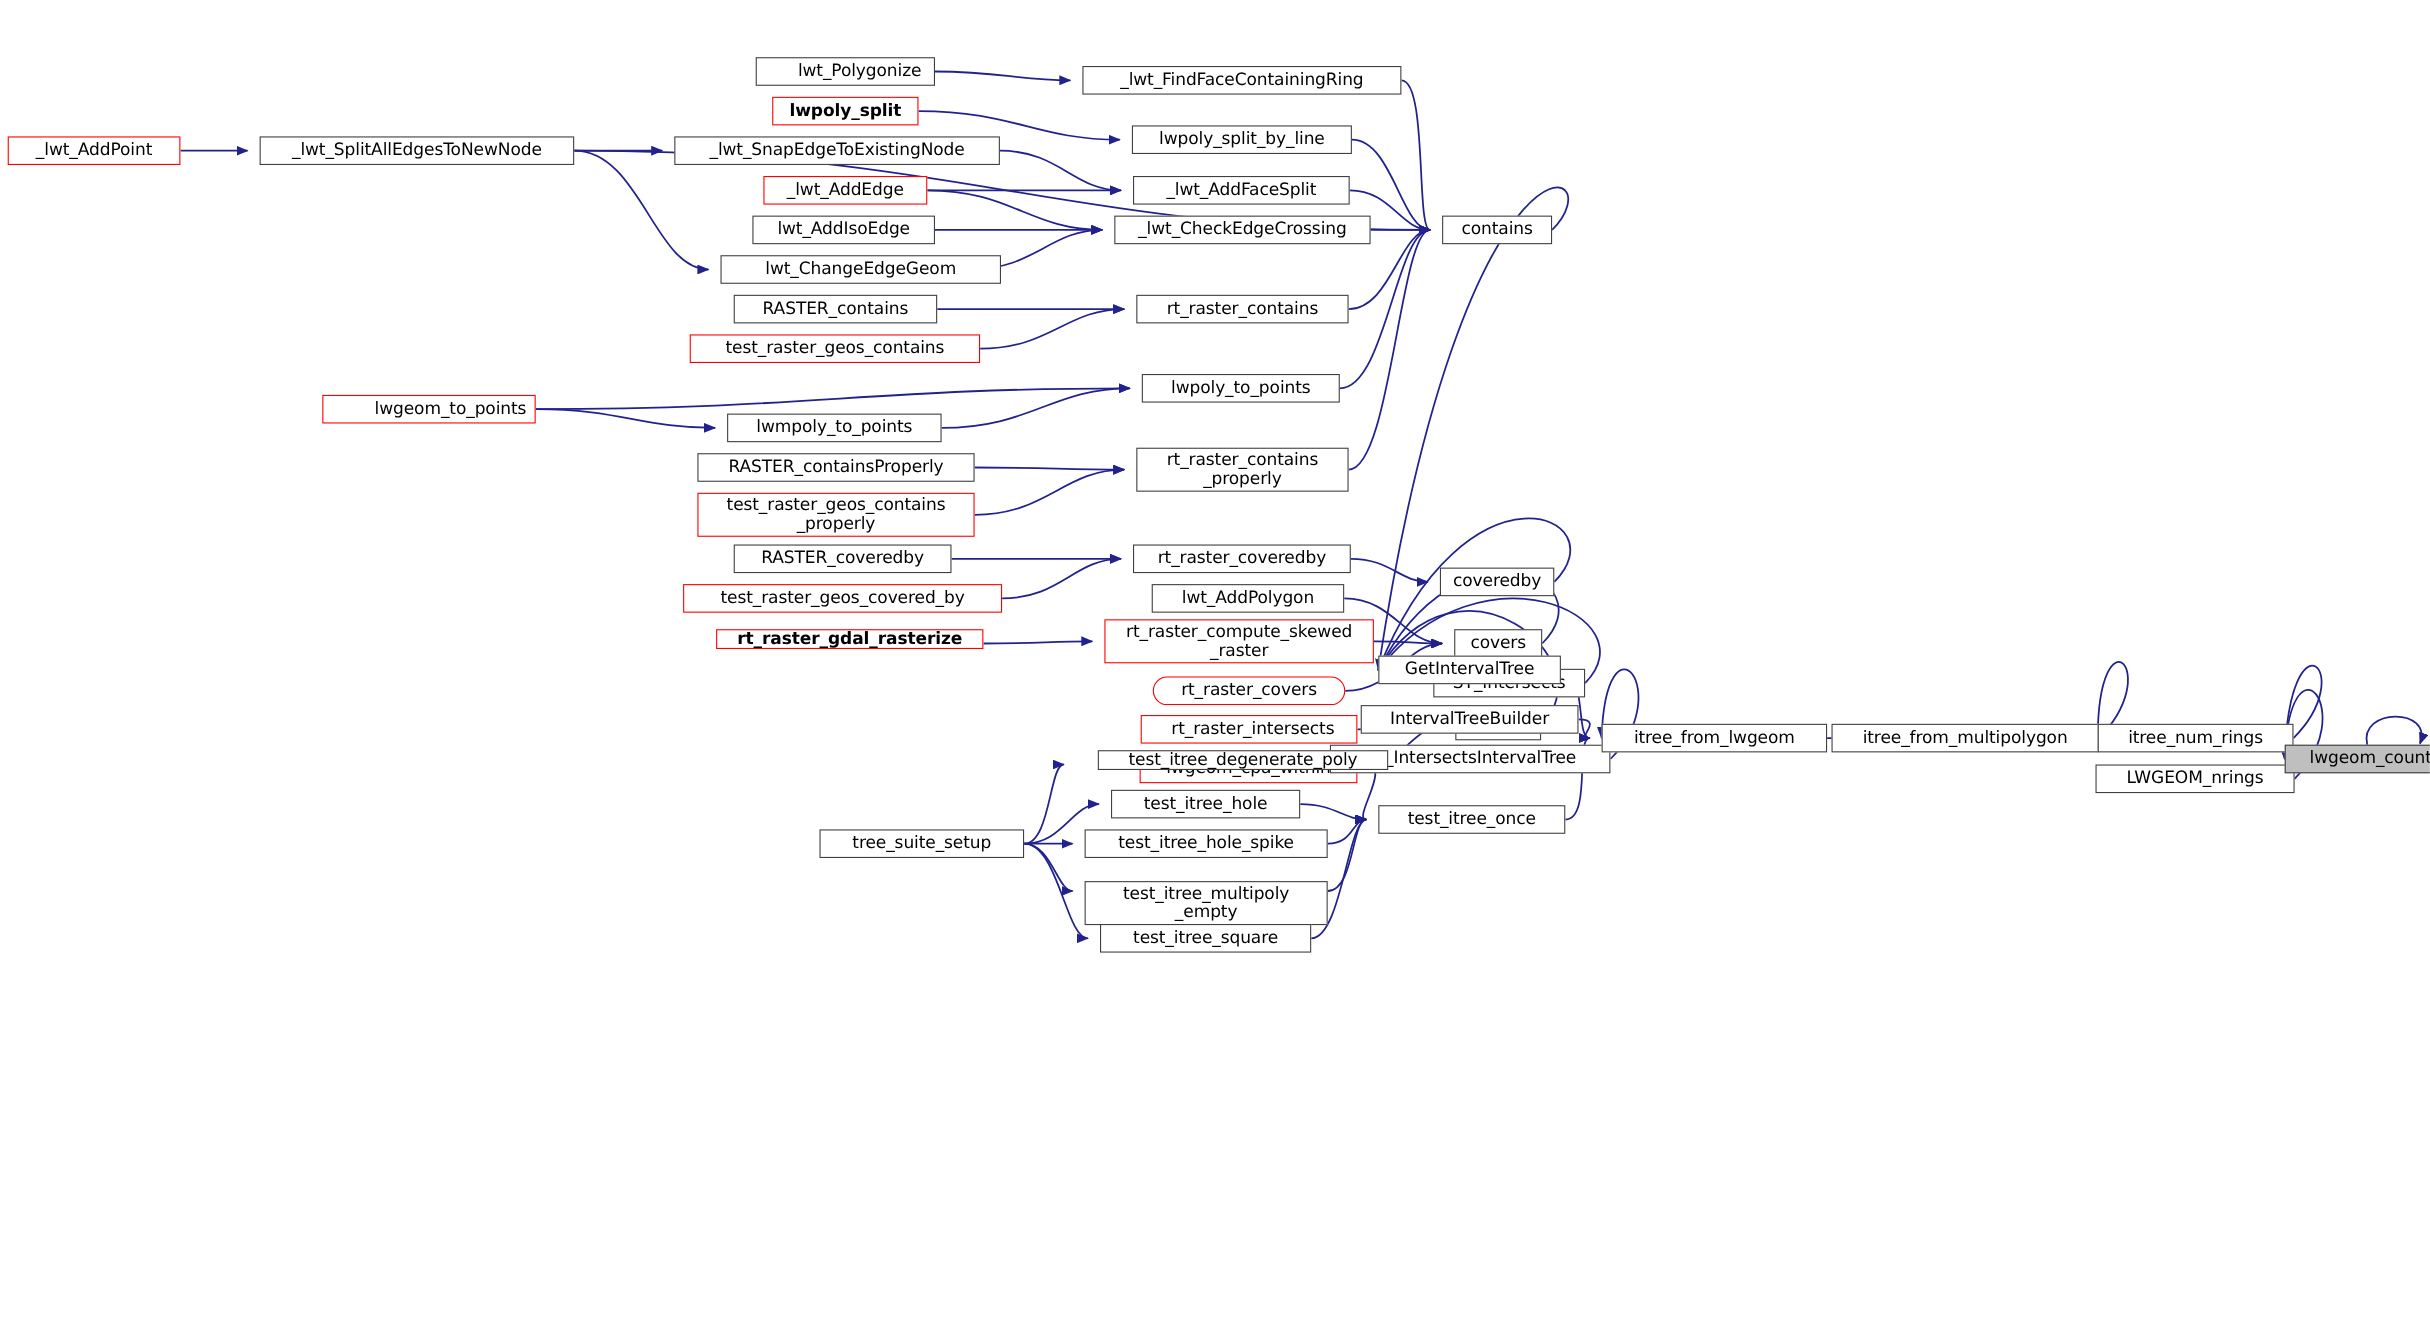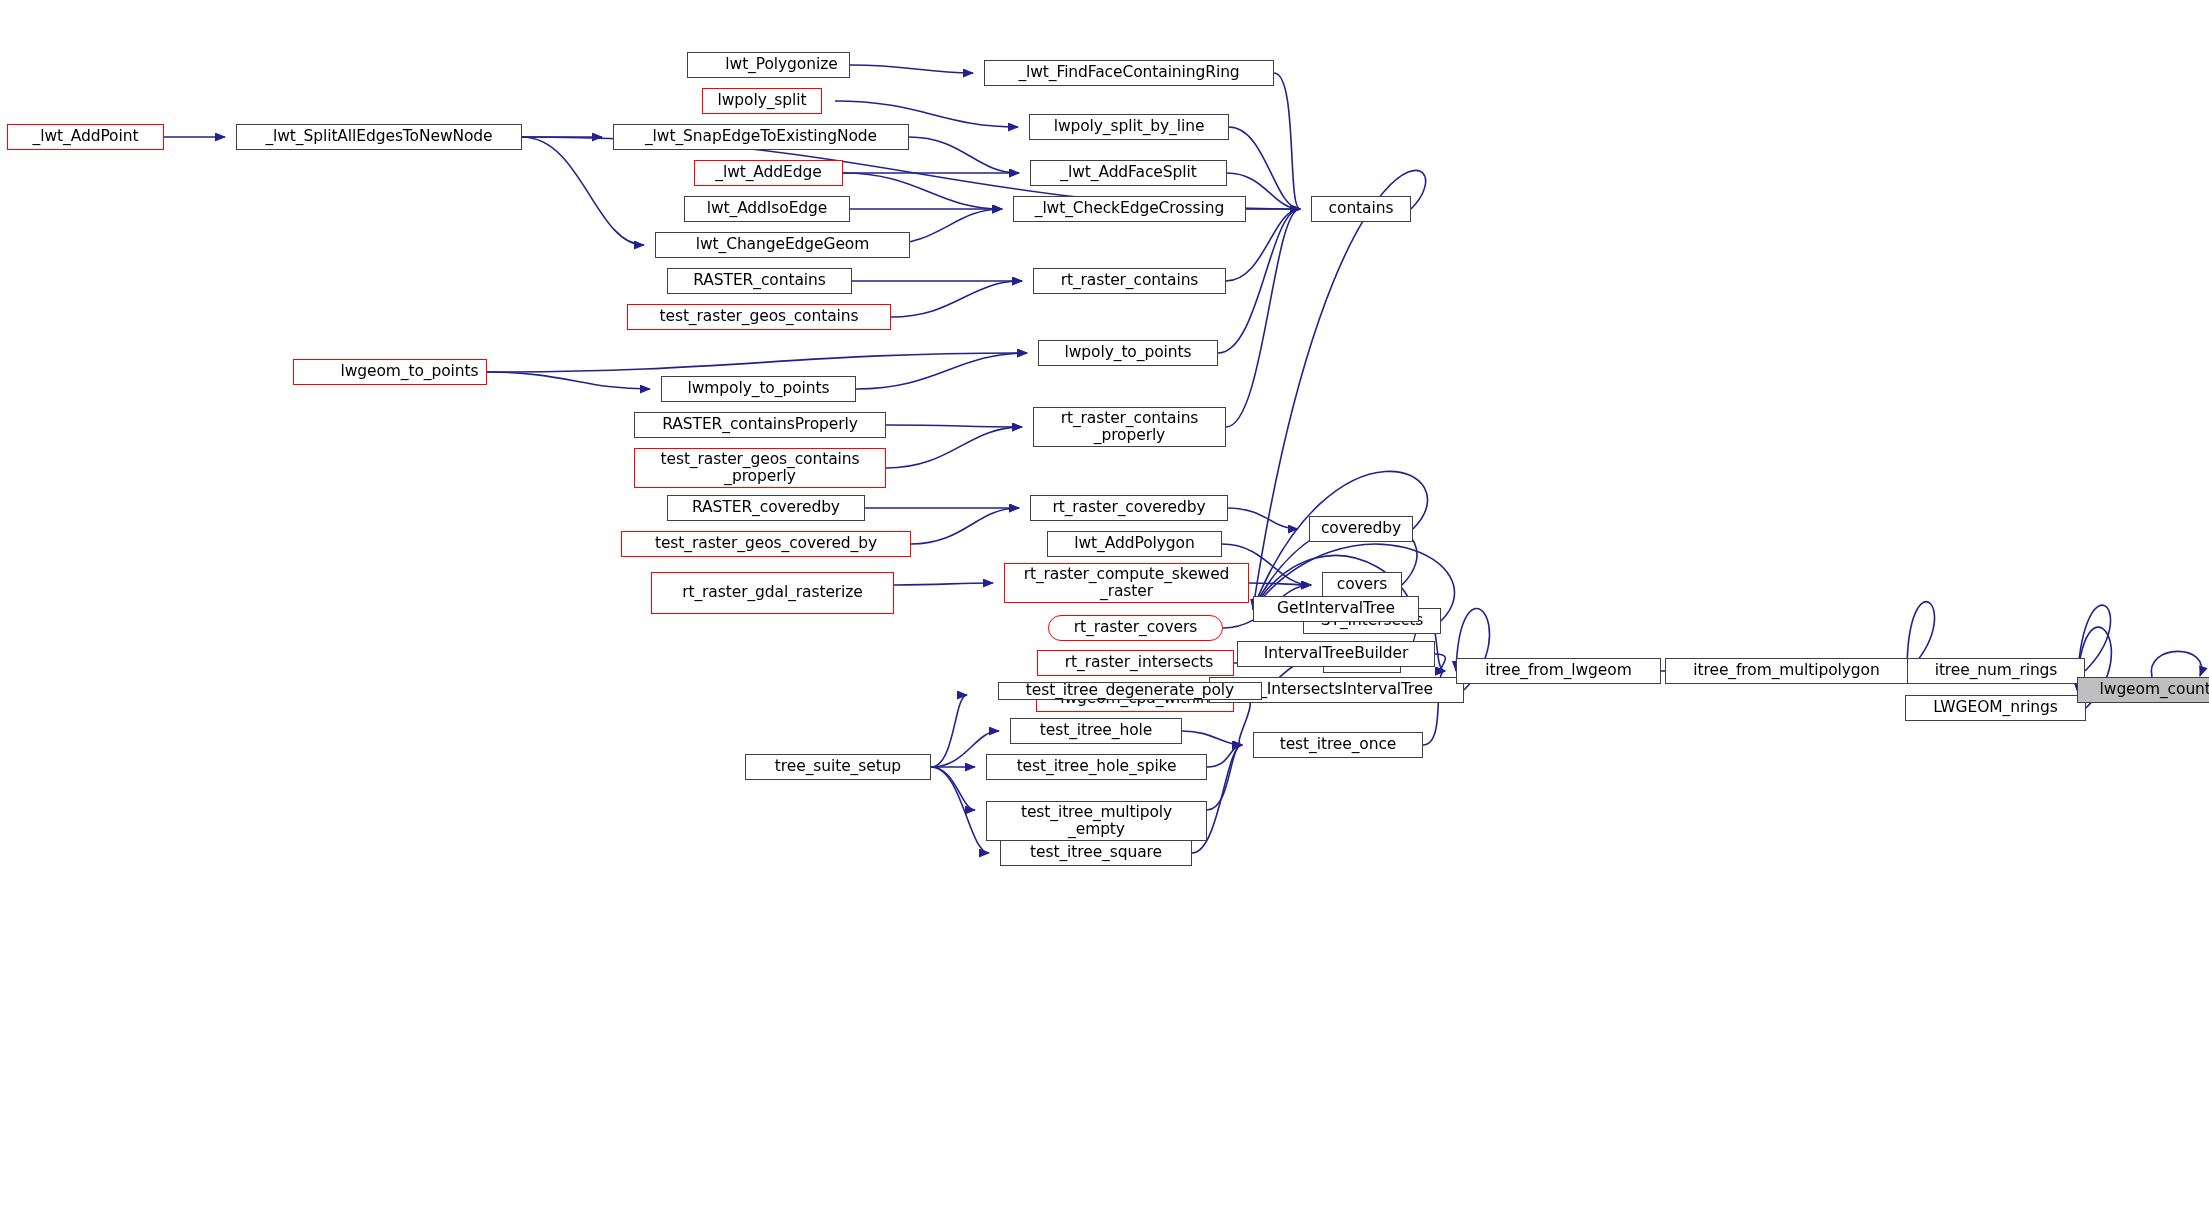--- a/index.html
+++ b/index.html
@@ -106,35 +106,35 @@
         <path d="M1182,731 C1213.95,731 1221.05,745 1242,745" marker-end="url(#arw)"></path>
         <path d="M1207,767 C1231,767 1229,745 1242,745" marker-end="url(#arw)"></path>
         <path d="M1207,810 C1231,810 1229,745 1242,745" marker-end="url(#arw)"></path>
         <path d="M1192,853 C1219.45,853 1225.55,745 1242,745" marker-end="url(#arw)"></path>
       </g>
   </svg>
   <div id="node-layer">
       <div class="node red" style="left: 7px; top: 124px; width: 157px; height: 26px;">_lwt_AddPoint</div>
       <div class="node" style="left: 236px; top: 124px; width: 286px; height: 26px;">_lwt_SplitAllEdgesToNewNode</div>
       <div class="node" style="left: 687px; top: 52px; width: 163px; height: 26px; padding-left: 30px;">lwt_Polygonize</div>
-      <div class="node red" style="left: 702px; top: 88px; width: 120px; height: 26px;">lwpoly_split</div>
+      <div class="node red" style="left: 702px; top: 88px; width: 133px; height: 26px; font-weight: bold;">lwpoly_split</div>
       <div class="node" style="left: 613px; top: 124px; width: 296px; height: 26px;">_lwt_SnapEdgeToExistingNode</div>
       <div class="node red" style="left: 694px; top: 160px; width: 149px; height: 26px;">_lwt_AddEdge</div>
       <div class="node" style="left: 684px; top: 196px; width: 166px; height: 26px;">lwt_AddIsoEdge</div>
       <div class="node" style="left: 655px; top: 232px; width: 255px; height: 26px;">lwt_ChangeEdgeGeom</div>
       <div class="node" style="left: 667px; top: 268px; width: 185px; height: 26px;">RASTER_contains</div>
       <div class="node red" style="left: 627px; top: 304px; width: 264px; height: 26px;">test_raster_geos_contains</div>
       <div class="node red" style="left: 293px; top: 359px; width: 194px; height: 26px; padding-left: 43px;">lwgeom_to_points</div>
       <div class="node" style="left: 661px; top: 376px; width: 195px; height: 26px;">lwmpoly_to_points</div>
       <div class="node" style="left: 634px; top: 412px; width: 252px; height: 26px;">RASTER_containsProperly</div>
       <div class="node red" style="left: 634px; top: 448px; width: 252px; height: 40px;">test_raster_geos_contains
 _properly</div>
       <div class="node" style="left: 667px; top: 495px; width: 198px; height: 26px;">RASTER_coveredby</div>
       <div class="node red" style="left: 621px; top: 531px; width: 290px; height: 26px;">test_raster_geos_covered_by</div>
-      <div class="node red" style="left: 651px; top: 572px; width: 243px; height: 42px;">rt_raster_gdal_rasterize</div>
+      <div class="node red" style="left: 651px; top: 572px; width: 243px; height: 18px; font-weight: bold;">rt_raster_gdal_rasterize</div>
       <div class="node" style="left: 1047px; top: 531px; width: 175px; height: 26px;">lwt_AddPolygon</div>
       <div class="node red" style="left: 1004px; top: 563px; width: 245px; height: 40px;">rt_raster_compute_skewed
 _raster</div>
       <div class="node red" style="left: 1048px; top: 615px; width: 175px; height: 26px; border-radius: 13px;">rt_raster_covers</div>
       <div class="node red" style="left: 1037px; top: 650px; width: 197px; height: 26px; padding-left: 11px;">rt_raster_intersects</div>
       <div class="node red" style="left: 1036px; top: 686px; width: 198px; height: 26px;">lwgeom_cpa_within</div>
       <div class="node" style="left: 1029px; top: 114px; width: 200px; height: 26px;">lwpoly_split_by_line</div>
       <div class="node" style="left: 984px; top: 60px; width: 290px; height: 26px;">_lwt_FindFaceContainingRing</div>
       <div class="node" style="left: 1030px; top: 160px; width: 197px; height: 26px;">_lwt_AddFaceSplit</div>
       <div class="node" style="left: 1013px; top: 196px; width: 233px; height: 26px;">_lwt_CheckEdgeCrossing</div>

